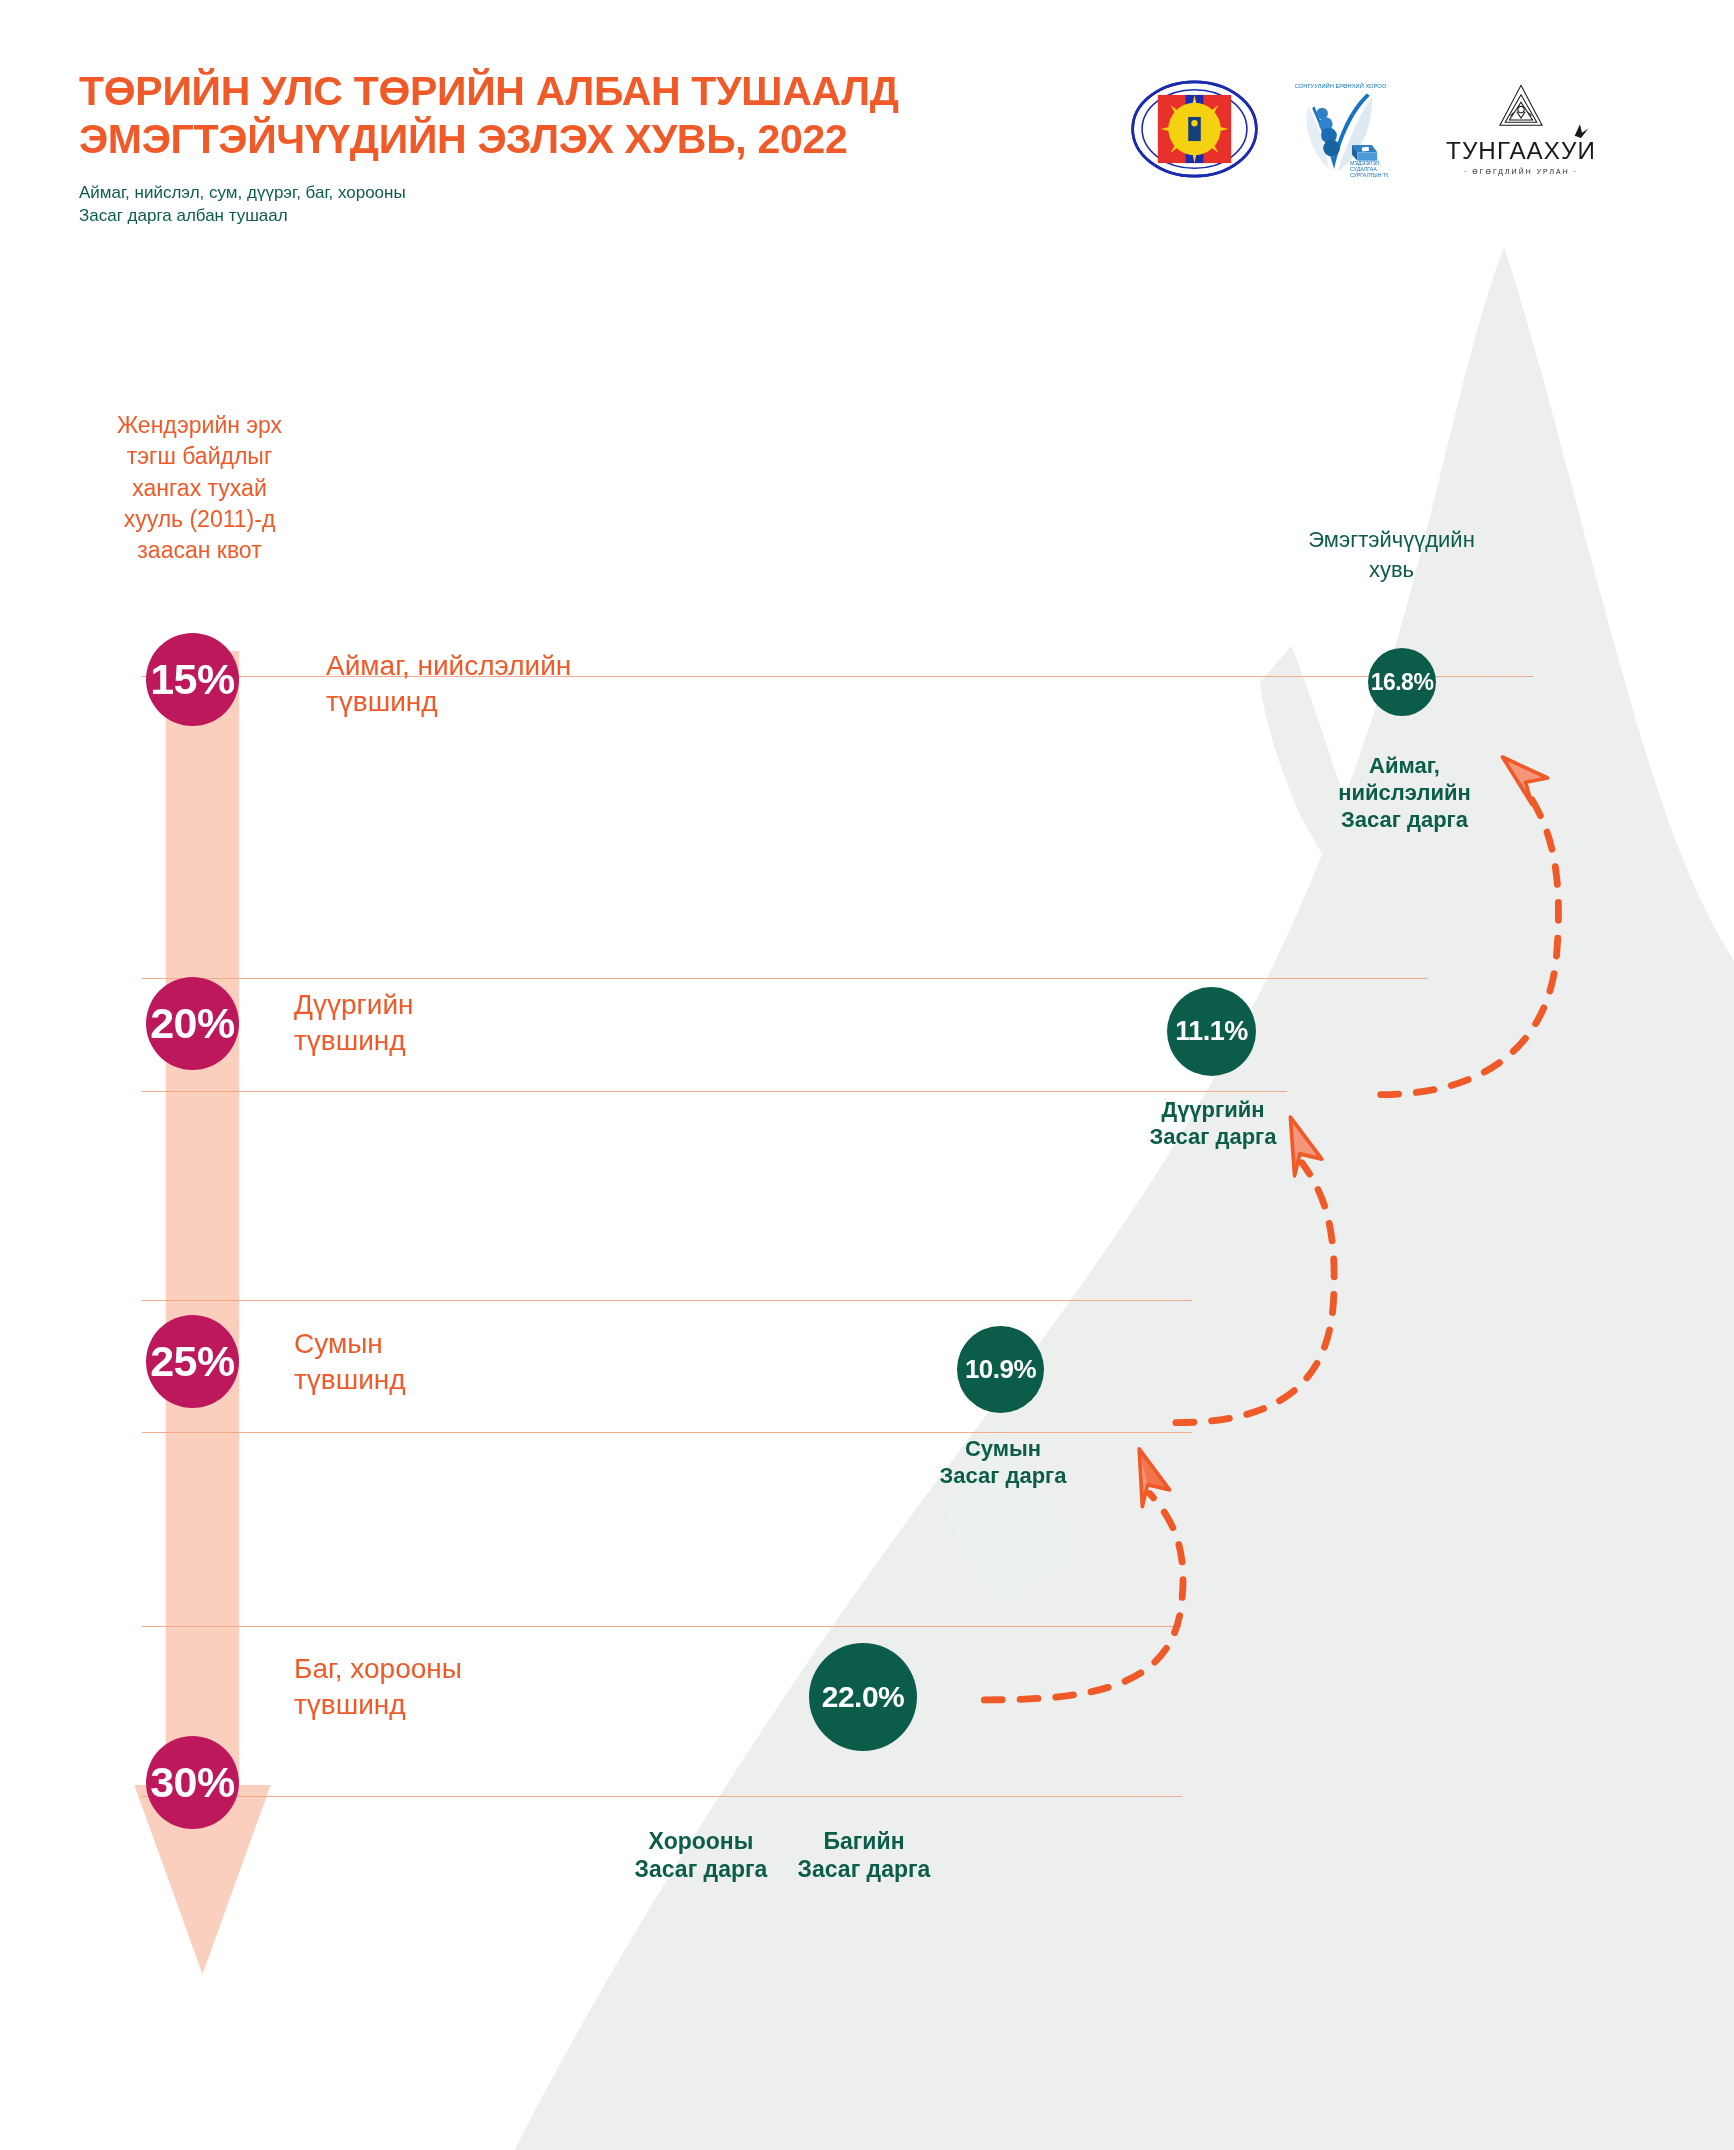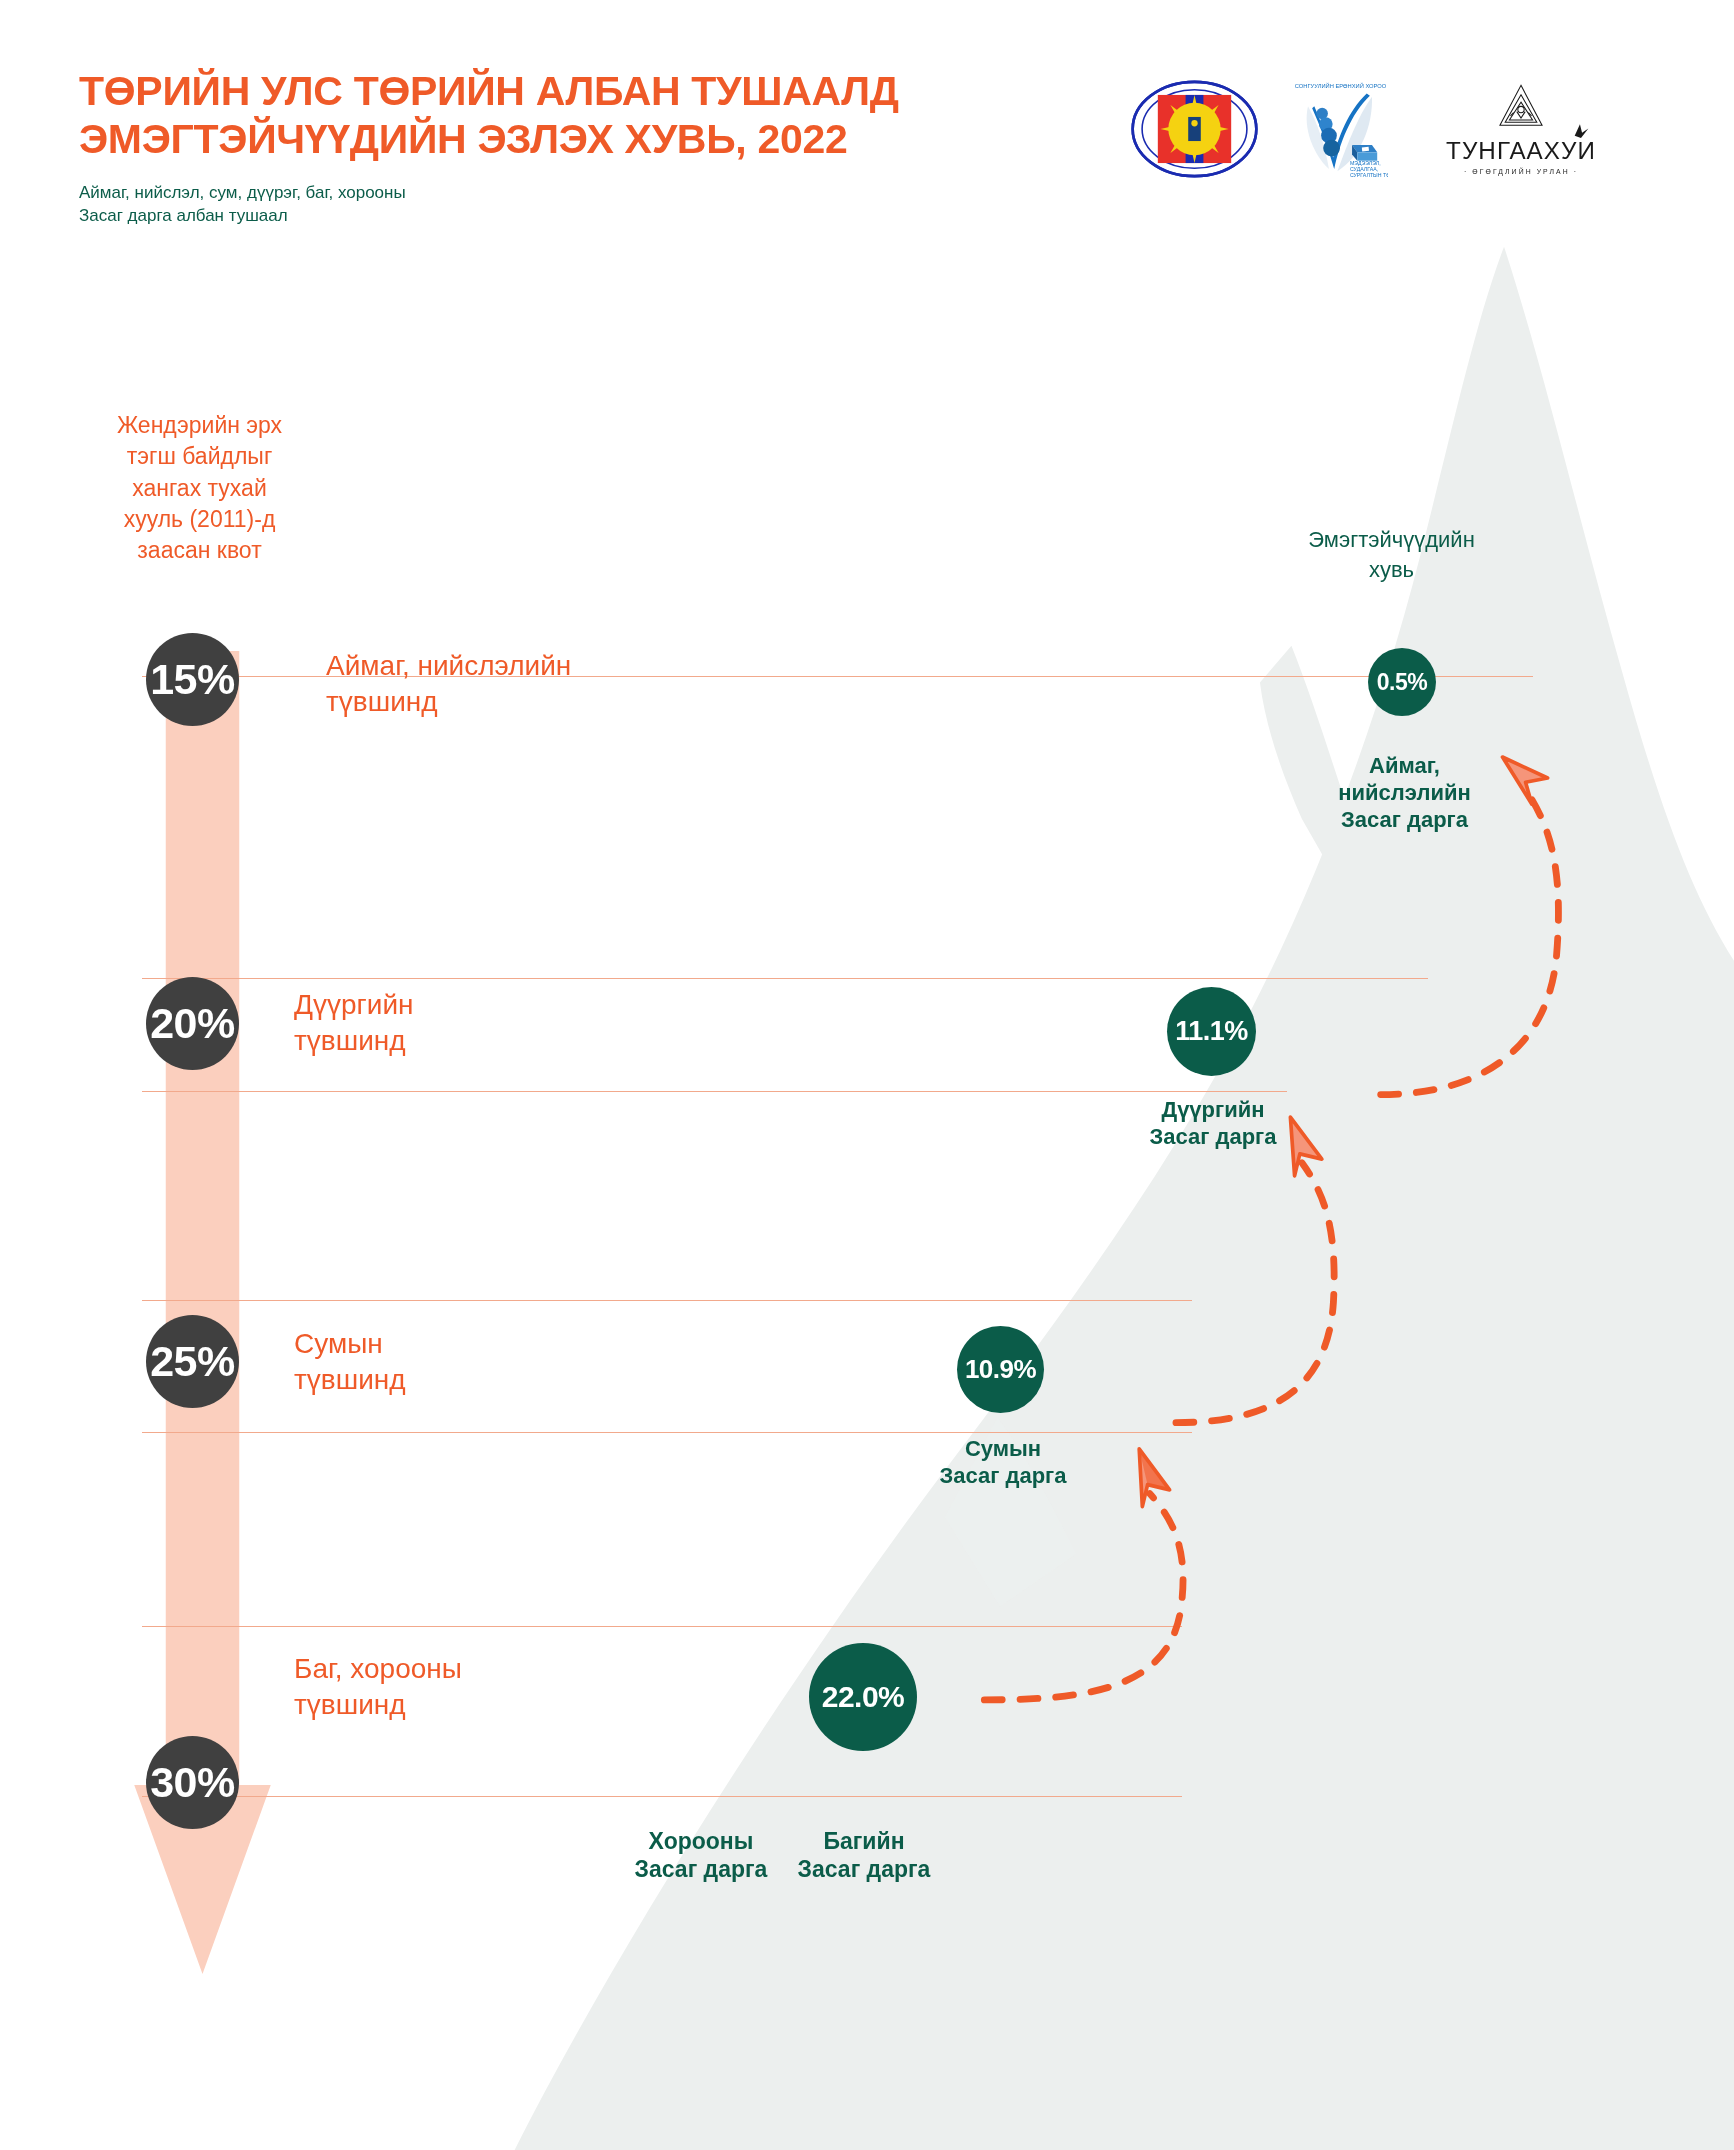--- a/index.html
+++ b/index.html
@@ -45,21 +45,21 @@
 
   
   .big-arrow { position:absolute; left:134px; top:651px; z-index:1; }
 
   
   .sep { position:absolute; height:1.1px; background:#F2A98C; z-index:2; }
 
   
   .quota {
     position:absolute; z-index:4; border-radius:50%;
-    background:#404040; color:#fff;
+    background:#be185d; color:#fff;
     display:flex; align-items:center; justify-content:center;
     font-weight:bold; font-size:43px; letter-spacing:-0.5px;
   }
   .quota-label {
     position:absolute; z-index:4; color:#EF5A28;
     font-size:28px; line-height:1.28; white-space:pre-line;
   }
 
   
   .val {
@@ -173,21 +173,21 @@
   <div class="sep" style="left:142px; top:1091px; width:1145px;"></div>
   <div class="sep" style="left:142px; top:1300px; width:1050px;"></div>
   <div class="sep" style="left:142px; top:1432px; width:1050px;"></div>
   <div class="sep" style="left:142px; top:1626px; width:1040px;"></div>
   <div class="sep" style="left:142px; top:1796px; width:1040px;"></div>
 
   <div class="quota" style="left:146px; top:633px; width:93px; height:93px;">15%</div>
   <div class="quota-label" style="left:294px; top:648px; width:399px;margin-left:32px;">Аймаг, нийслэлийн
 түвшинд</div>
 
-  <div class="val" style="left:1368px; top:648px; width:68px; height:68px; font-size:23px;">0.5%</div>
+  <div class="val" style="left:1368px; top:648px; width:68px; height:68px; font-size:23px;">16.8%</div>
   <div class="val-label" style="left:1302px; top:753px; width:205px; font-size:22px;">Аймаг,
 нийслэлийн
 Засаг дарга</div>
 
   <div class="quota" style="left:146px; top:977px; width:93px; height:93px;">20%</div>
   <div class="quota-label" style="left:294px; top:987px; width:399px;">Дүүргийн
 түвшинд</div>
 
   <div class="val" style="left:1167px; top:987px; width:89px; height:89px; font-size:27px;">11.1%</div>
   <div class="val-label" style="left:1108px; top:1097px; width:210px; font-size:22px;">Дүүргийн

